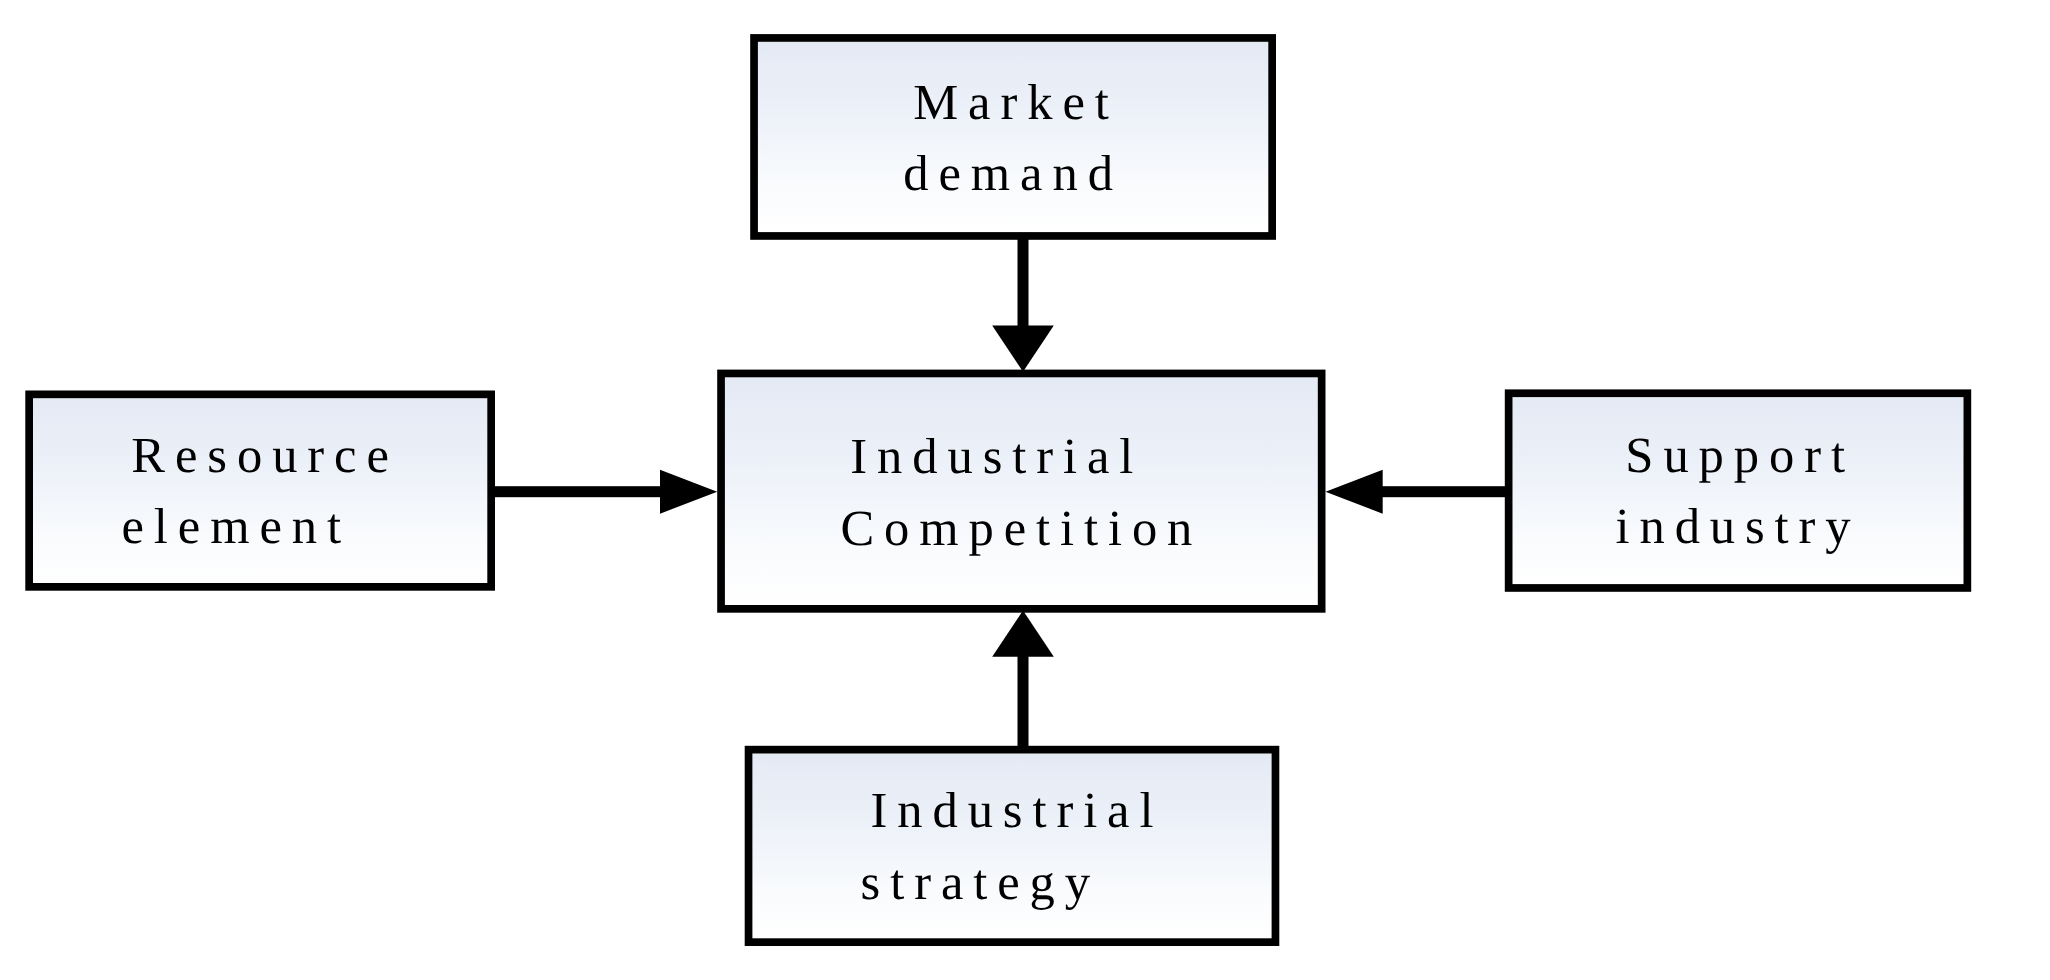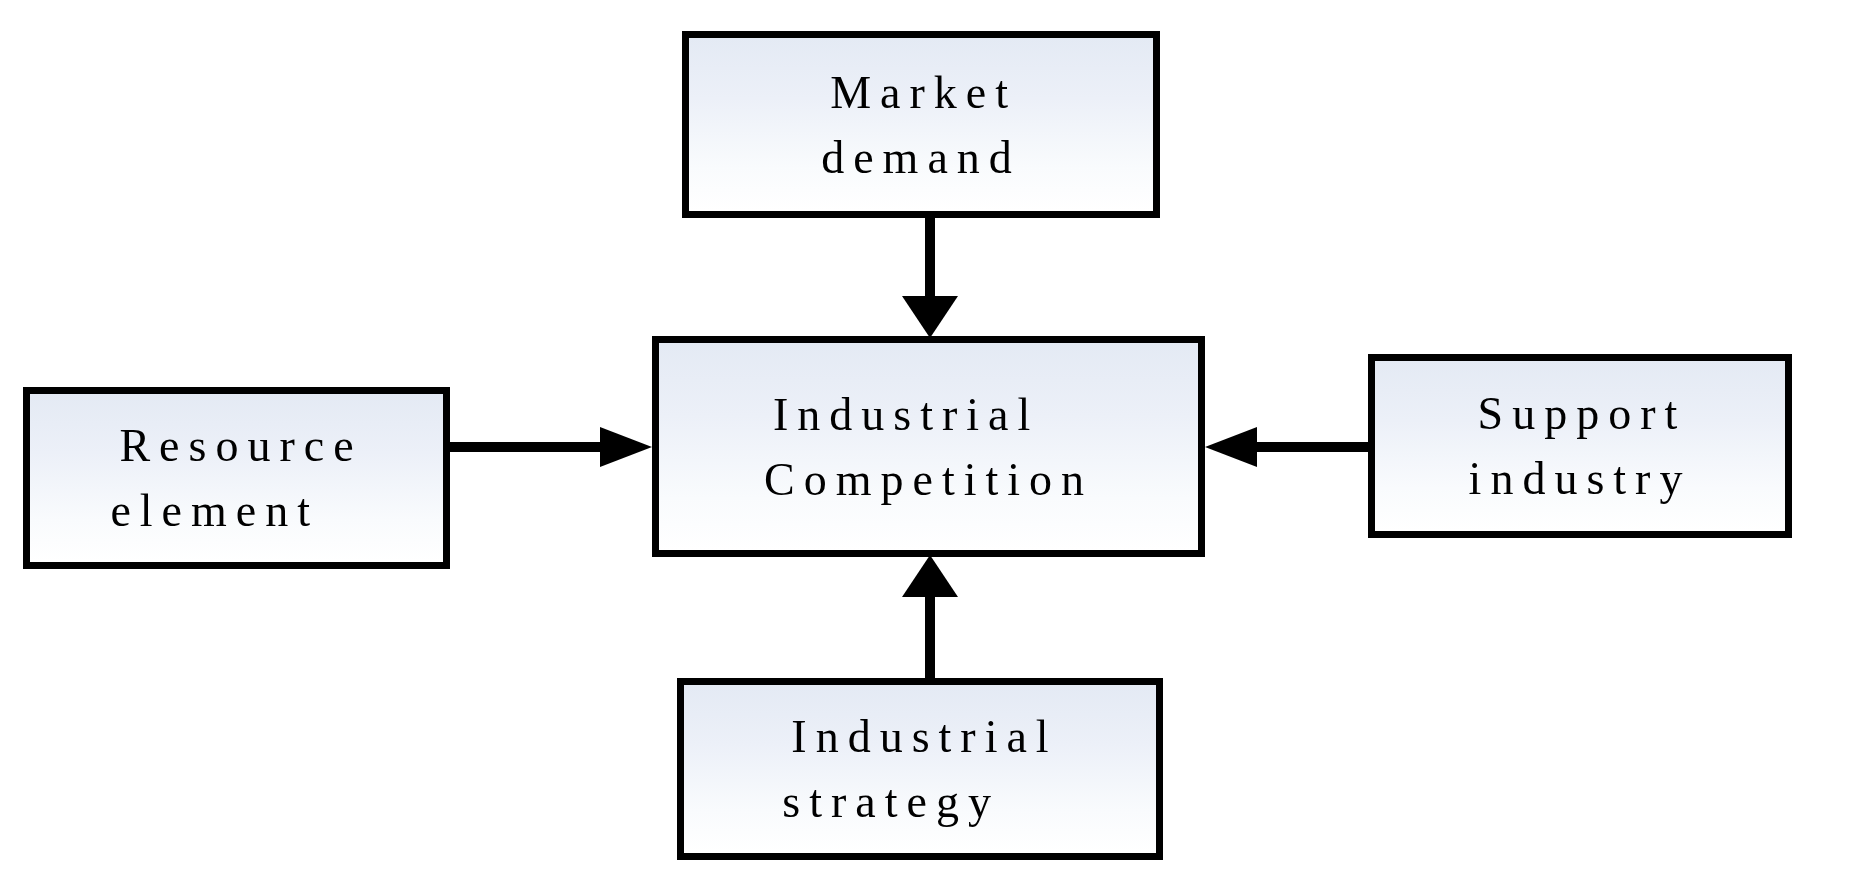--- a/index.html
+++ b/index.html
@@ -29,21 +29,21 @@
   .node-label {
     display: block;
     white-space: pre-line;
     font-size: 46px;
     line-height: 65px;
     letter-spacing: 9px;
     color: #000000;
     text-indent: 9px; 
   }
   .node-top    { left: 682px;  top: 31px;  width: 478px; height: 187px; }
-  .node-left   { left: 23px;   top: 355px; width: 427px; height: 182px; margin-top: 32px; }
+  .node-left   { left: 23px;   top: 355px; width: 427px; height: 182px; }
   .node-center { left: 652px;  top: 336px; width: 553px; height: 221px; }
   .node-right  { left: 1368px; top: 354px; width: 424px; height: 184px; font-family: Liberation Serif, serif; }
   .node-bottom { left: 677px;  top: 678px; width: 486px; height: 182px; }
 
   
   .shaft { position: absolute; background: #000000; }
   .head  { position: absolute; width: 0; height: 0; }
 
   
   .shaft-down { left: 925px; top: 215px; width: 10px; height: 86px; }

